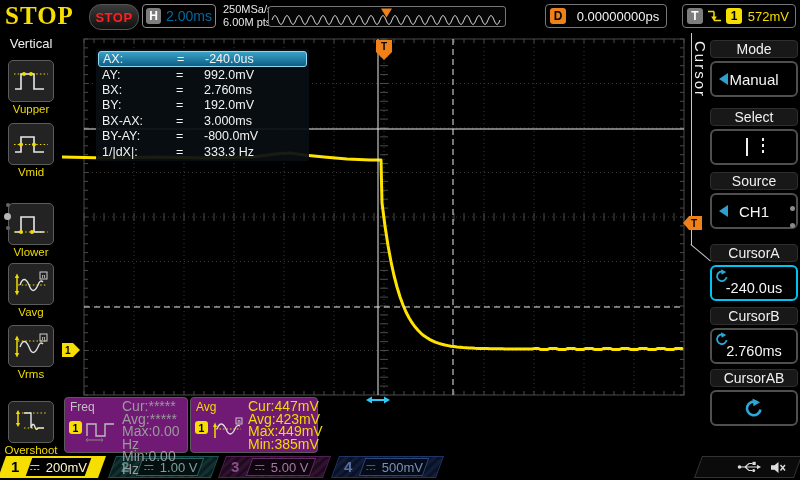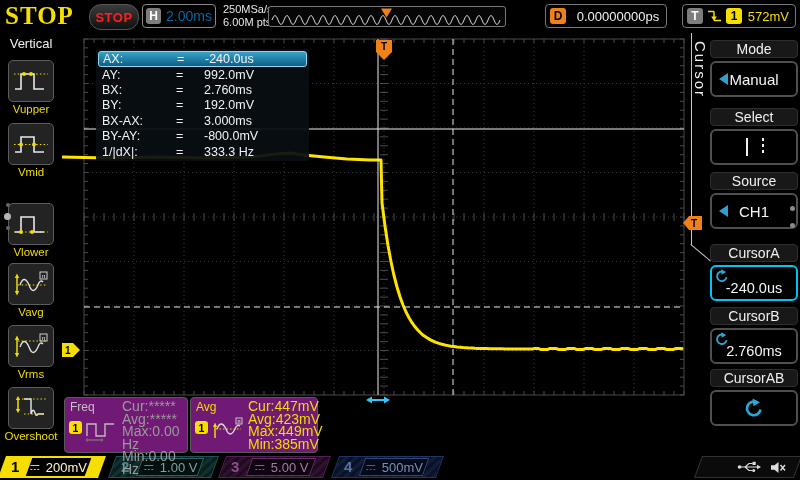--- a/index.html
+++ b/index.html
@@ -220,21 +220,21 @@
       <line x1="5" y1="24" x2="5" y2="7" stroke="#F0DC00" stroke-width="1.5"></line>
       <polygon points="2.8,9 7.2,9 5,4.5" fill="#F0DC00"></polygon>
           <polygon points="2.8,22 7.2,22 5,26.5" fill="#F0DC00"></polygon>
       <rect x="28" y="3" width="7" height="7" fill="none" stroke="#cfcfcf"></rect>
       <text x="30" y="9" fill="#fff" font-size="6">n</text>
     </svg>
       </div>
     <div class="lm-label">Vavg</div>
   </div>
 
-  <div class="lm-group" style="top:354px">
+  <div class="lm-group" style="top:368px">
     <div class="lm-btn">
         <svg width="38" height="30" viewBox="0 0 38 30">
       <line x1="10" y1="6" x2="34" y2="6" stroke="#F0DC00" stroke-dasharray="1.5 2.2"></line>
       <line x1="6" y1="5" x2="6" y2="18" stroke="#F0DC00" stroke-width="1.5"></line>
       <polygon points="3.8,7 8.2,7 6,3" fill="#F0DC00"></polygon>
           <polygon points="3.8,16 8.2,16 6,20" fill="#F0DC00"></polygon>
       <path d="M12 6 h7 v15 q2 -7 4 -1 q1 4 3 1 h6" stroke="#e8e8e8" fill="none" stroke-width="1.4"></path>
       <line x1="12" y1="21" x2="34" y2="21" stroke="#F0DC00" stroke-dasharray="1.5 2.2"></line>
     </svg>
       </div>

